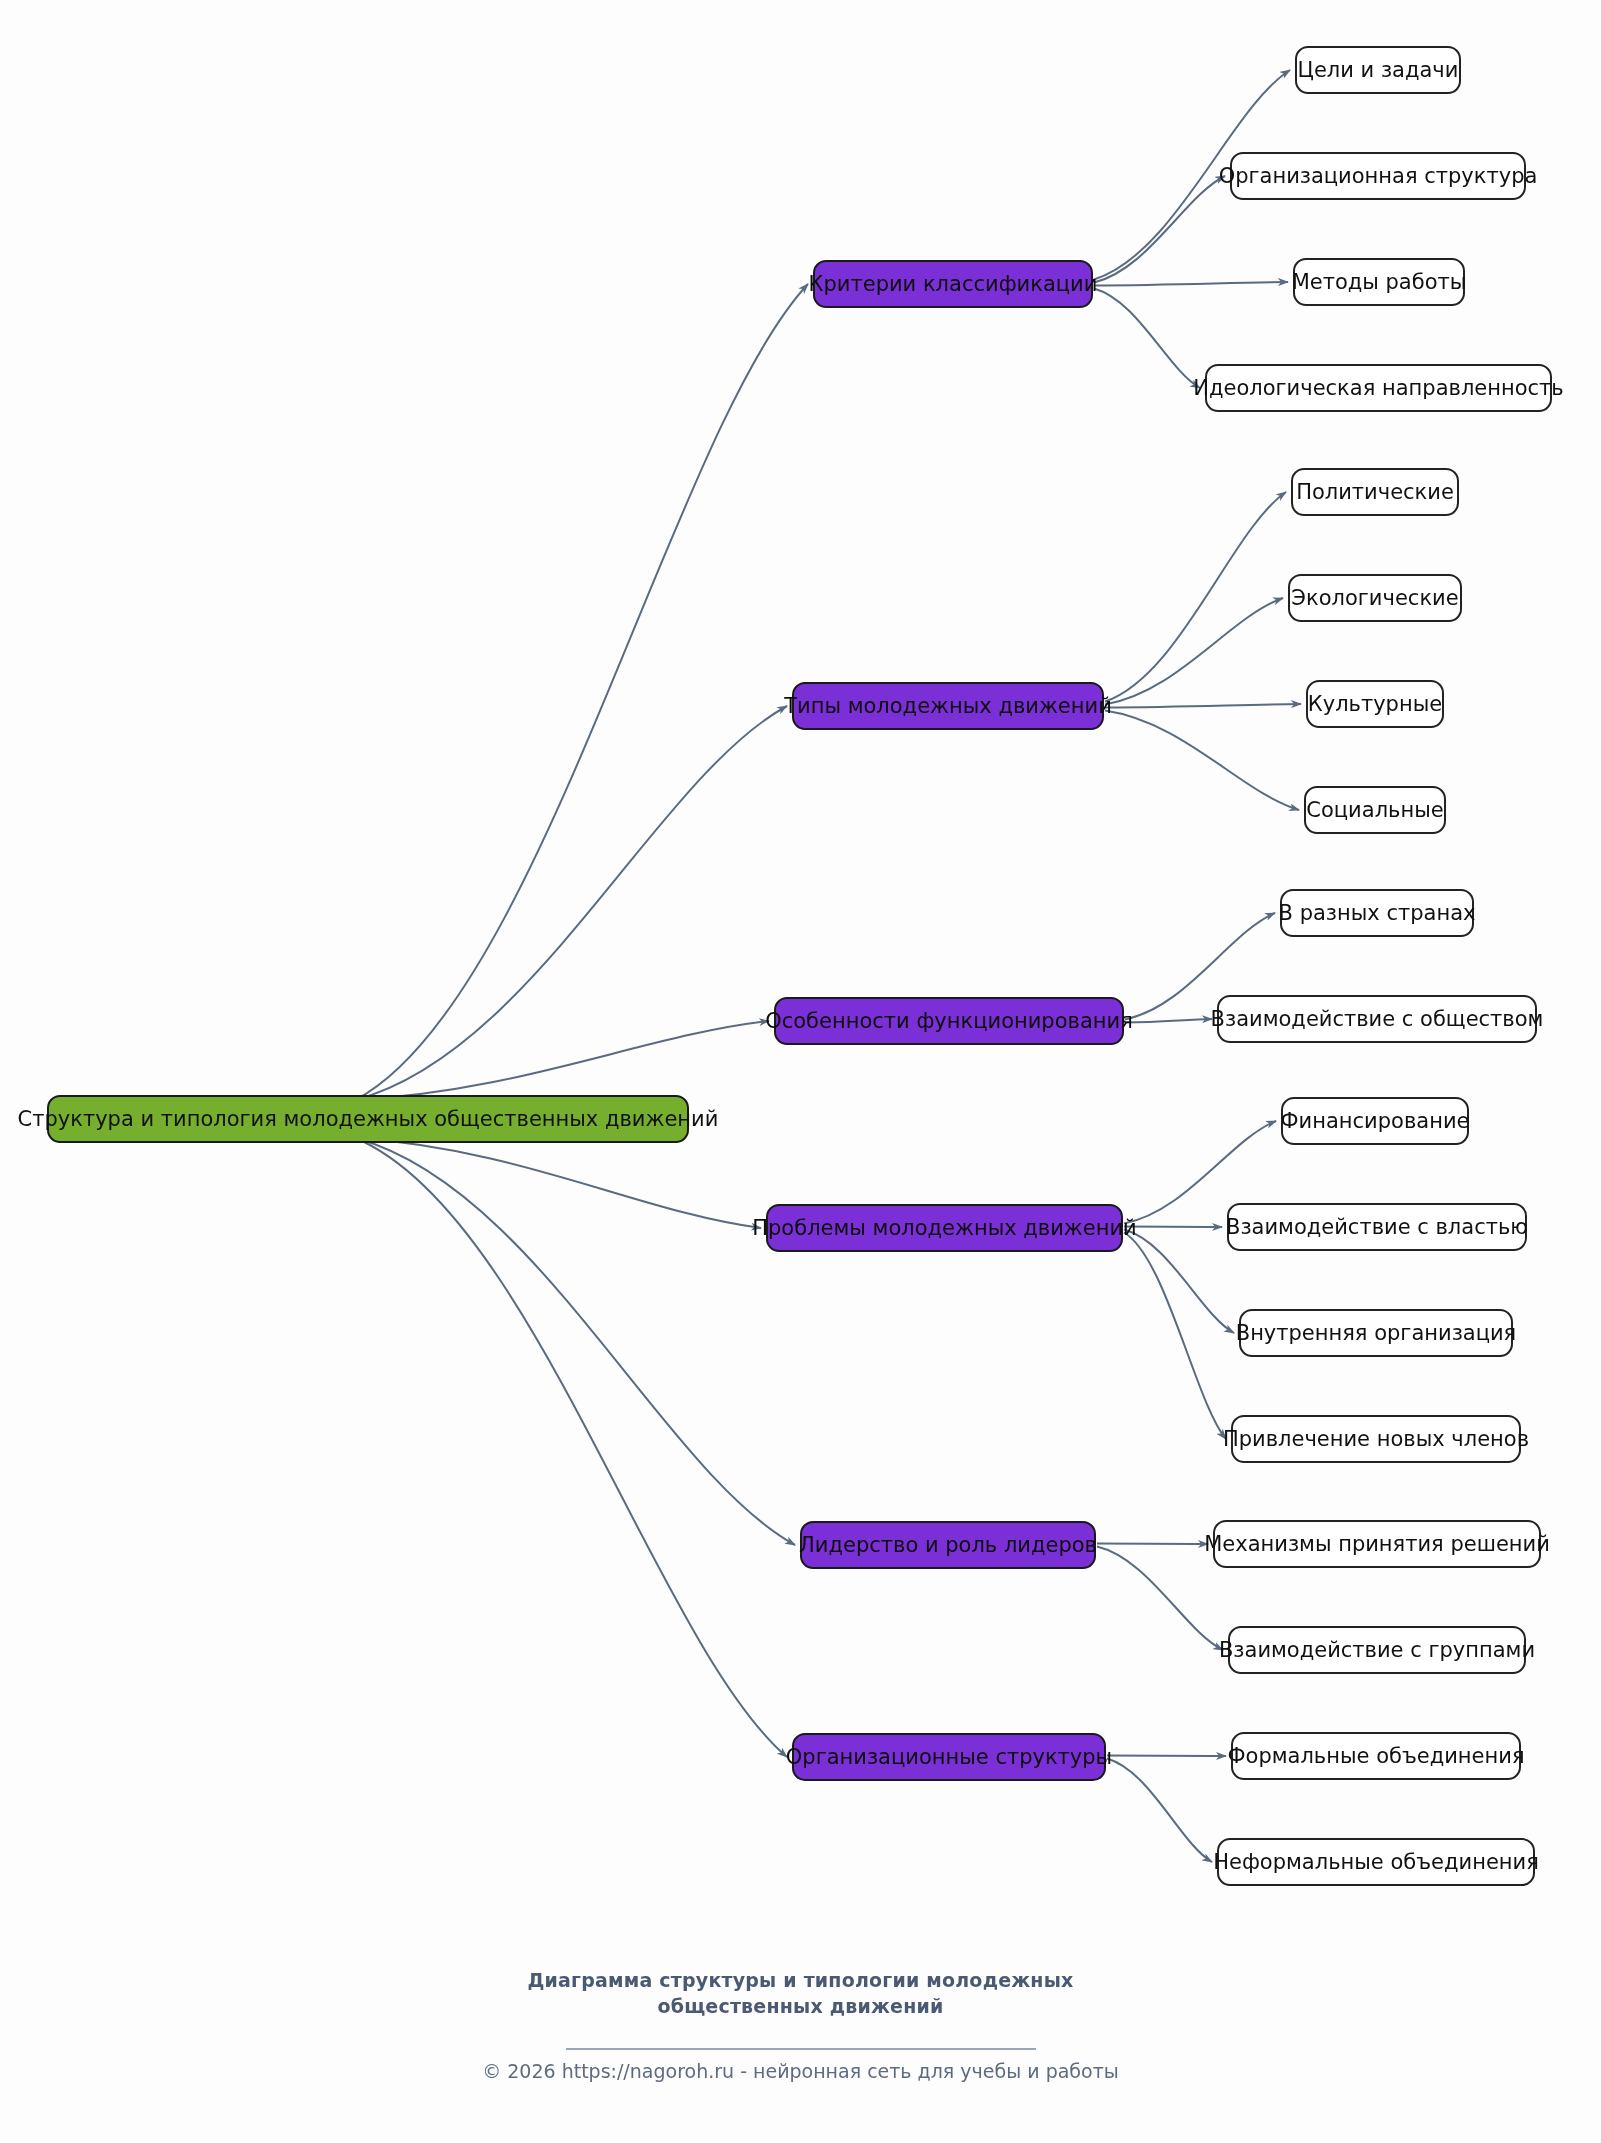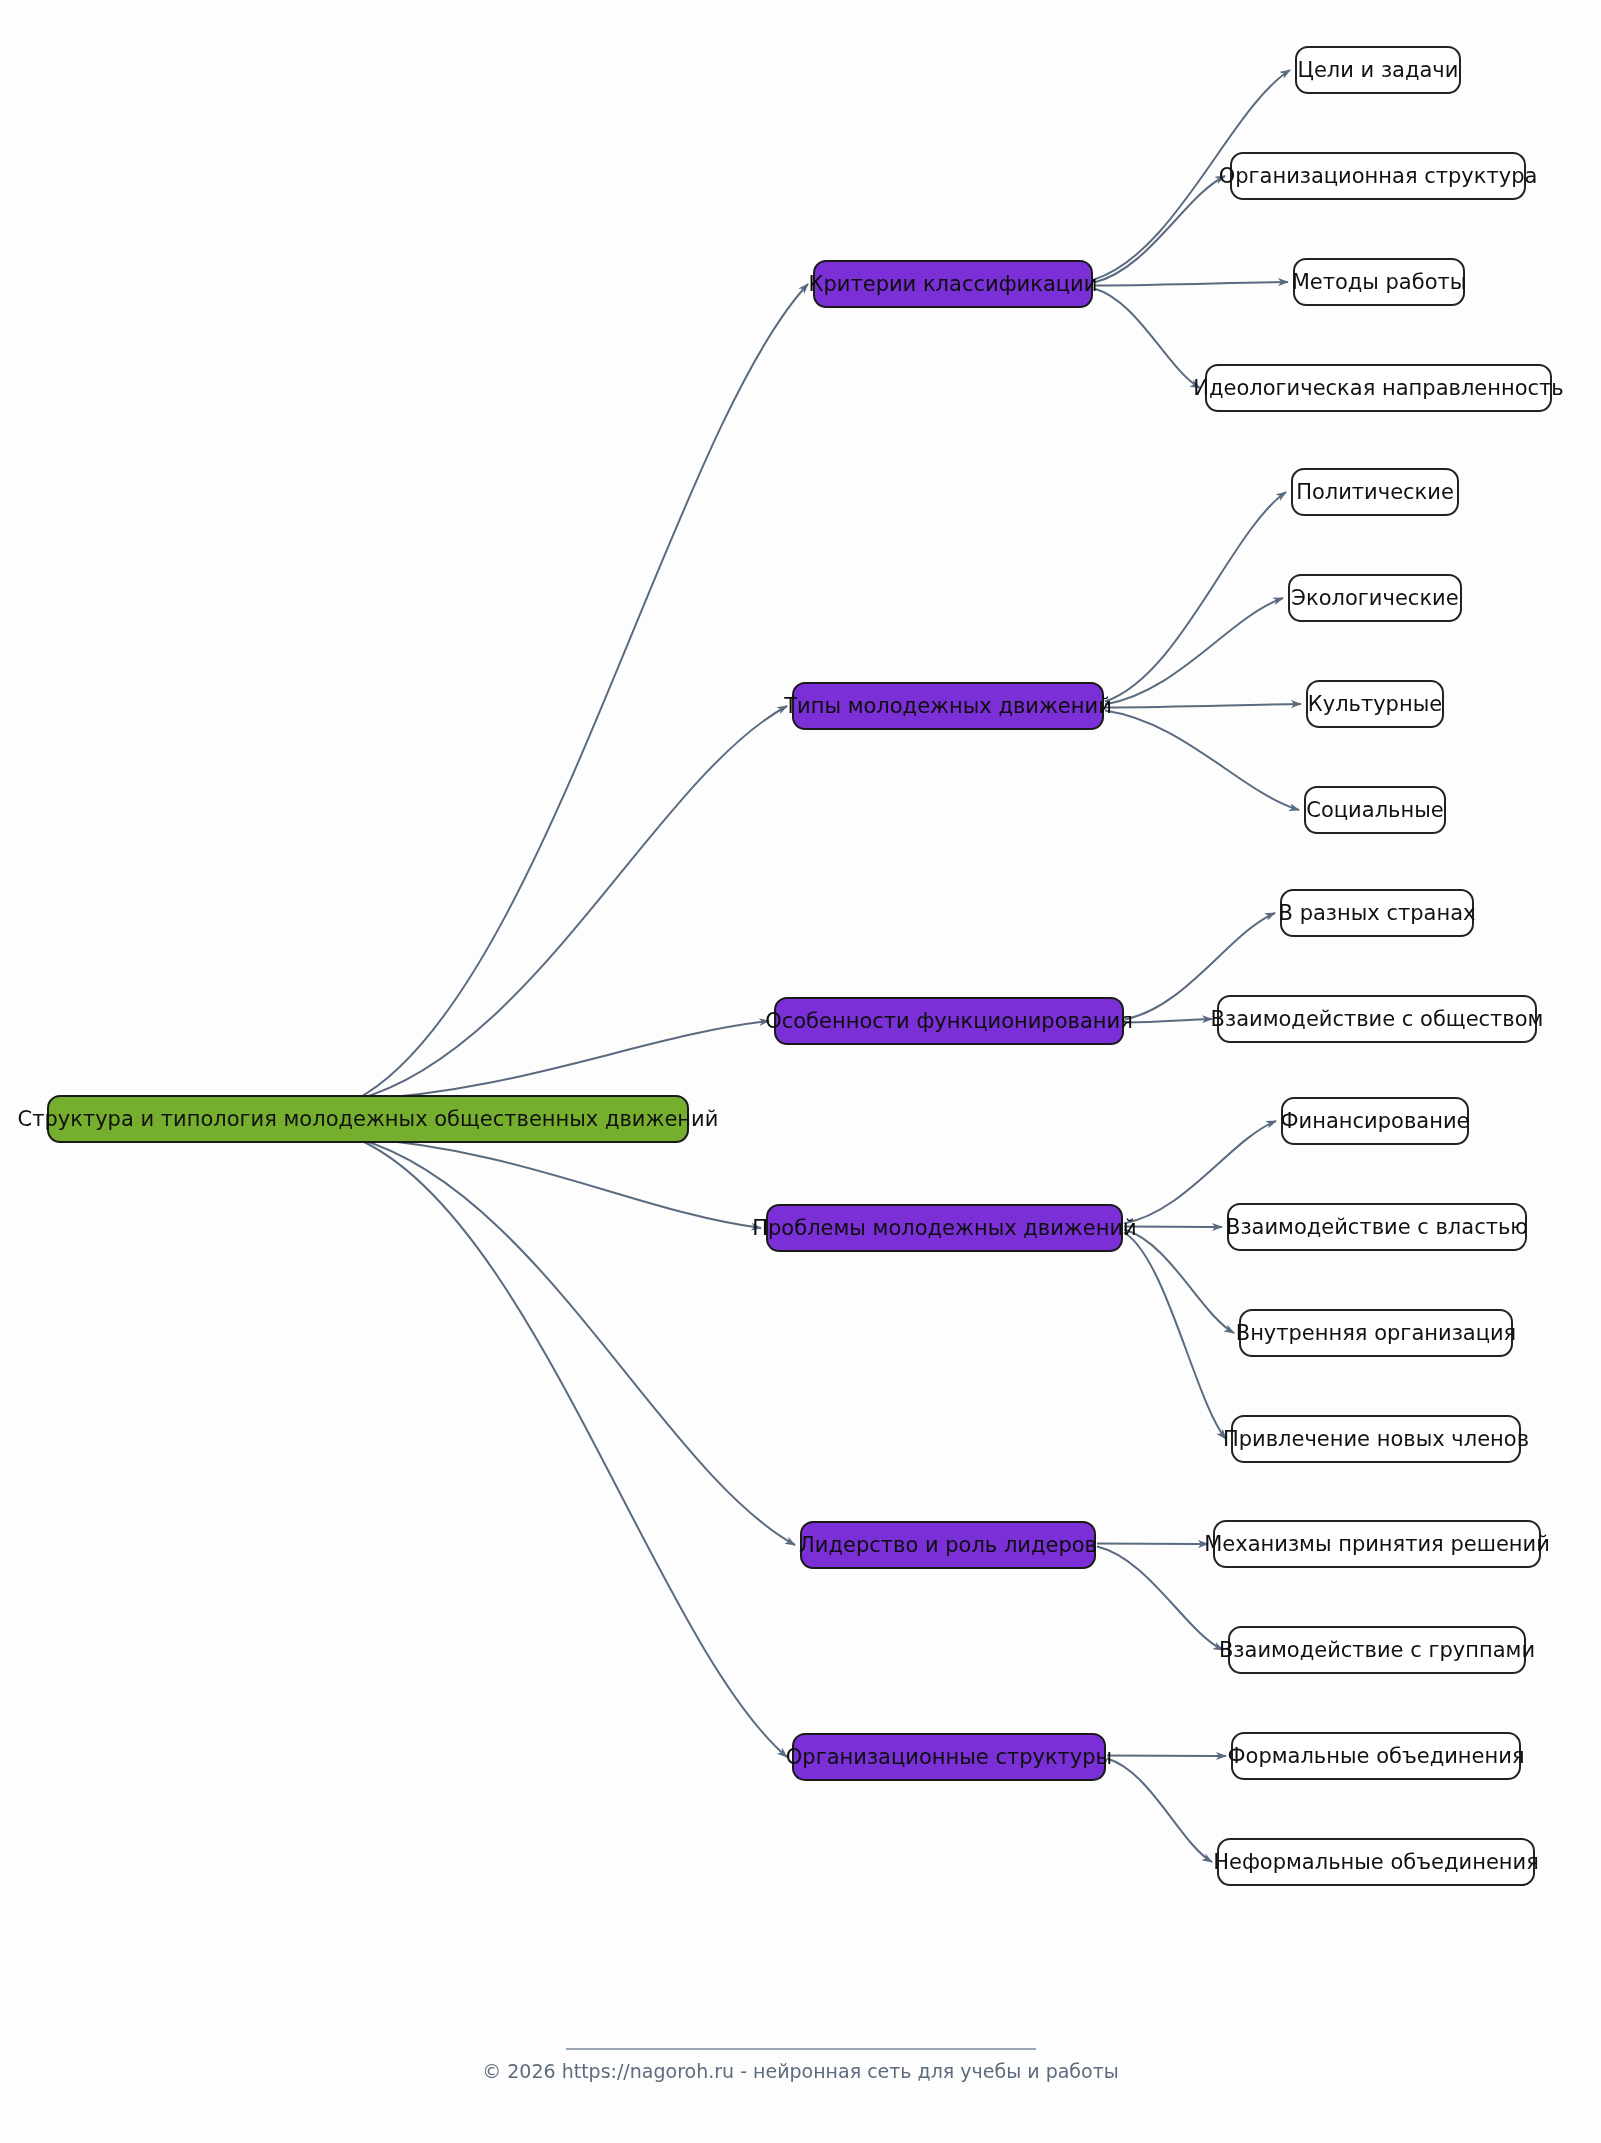--- a/index.html
+++ b/index.html
@@ -223,17 +223,19 @@
         <text x="1376" y="1863" class="node-label node-label-leaf">Неформальные объединения</text>
       </g>
       <g>
         <rect x="48" y="1096" width="640" height="46" rx="12" ry="12" class="node-rect-root"></rect>
         <text x="368" y="1120" class="node-label node-label-root">Структура и типология молодежных общественных движений</text>
       </g>
     </g>
 </svg>
 
 <div class="footer-block" id="footer-title">
+  <div>Диаграмма структуры и типологии молодежных</div>
+  <div>общественных движений</div>
 </div>
 <div class="footer-block" id="footer-divider-wrap">
   <span id="footer-divider"></span>
 </div>
 <div class="footer-block" id="footer-credit">© 2026 https://nagoroh.ru - нейронная сеть для учебы и работы</div>
 
 </body></html>

